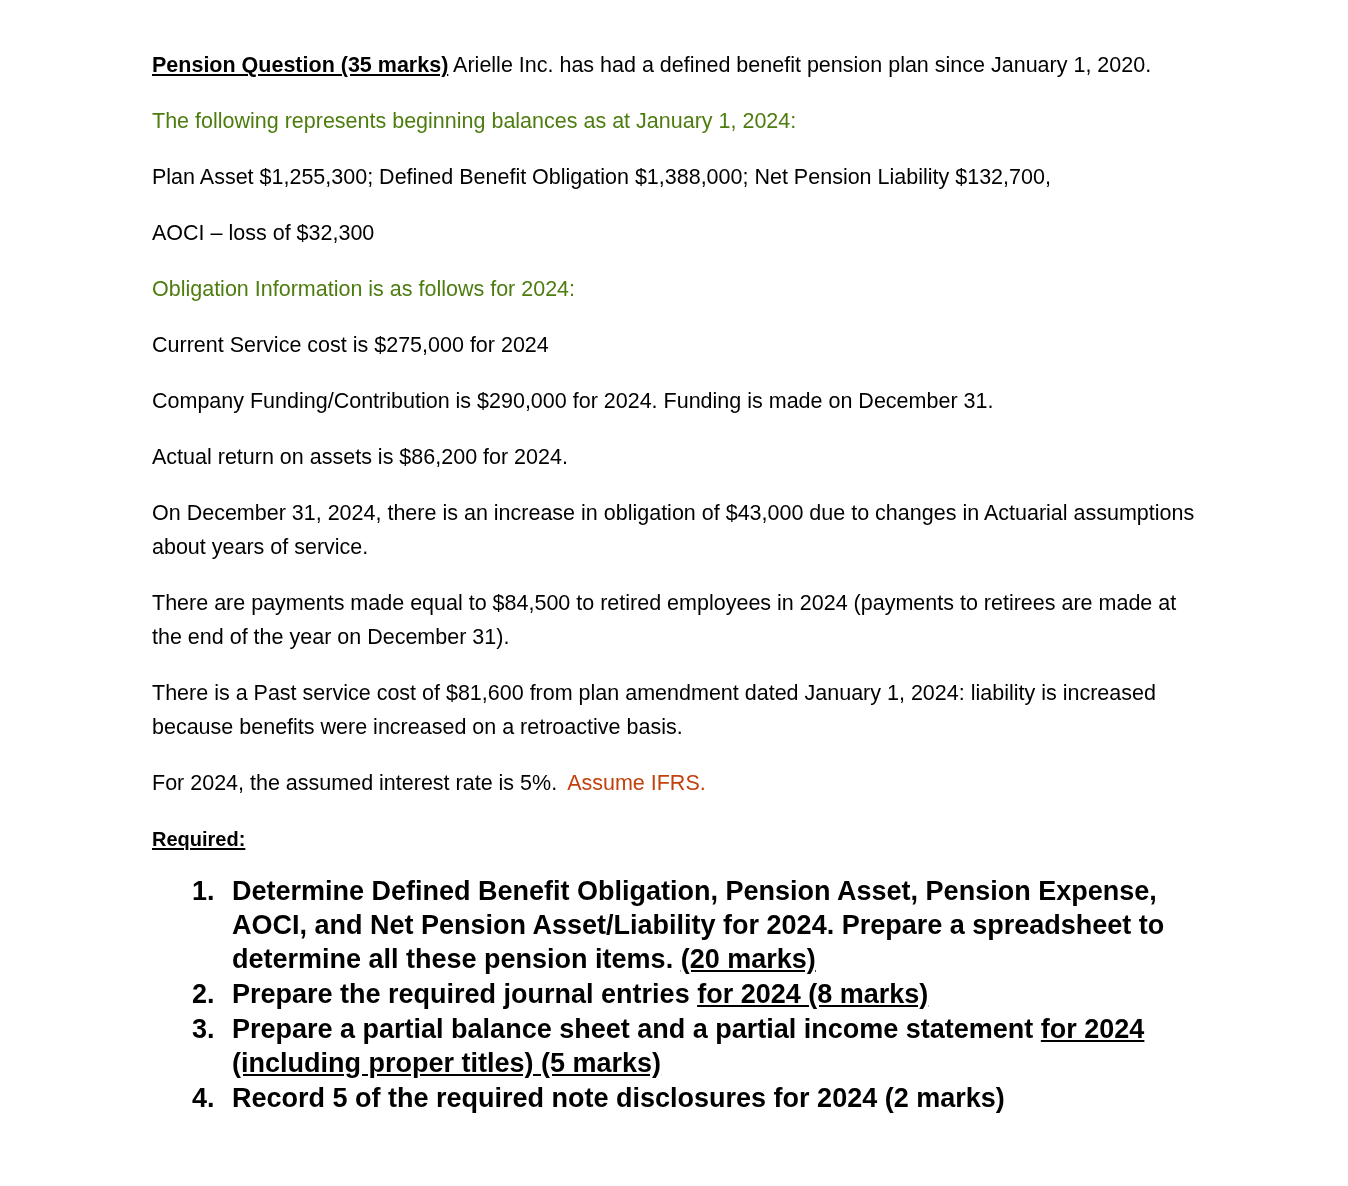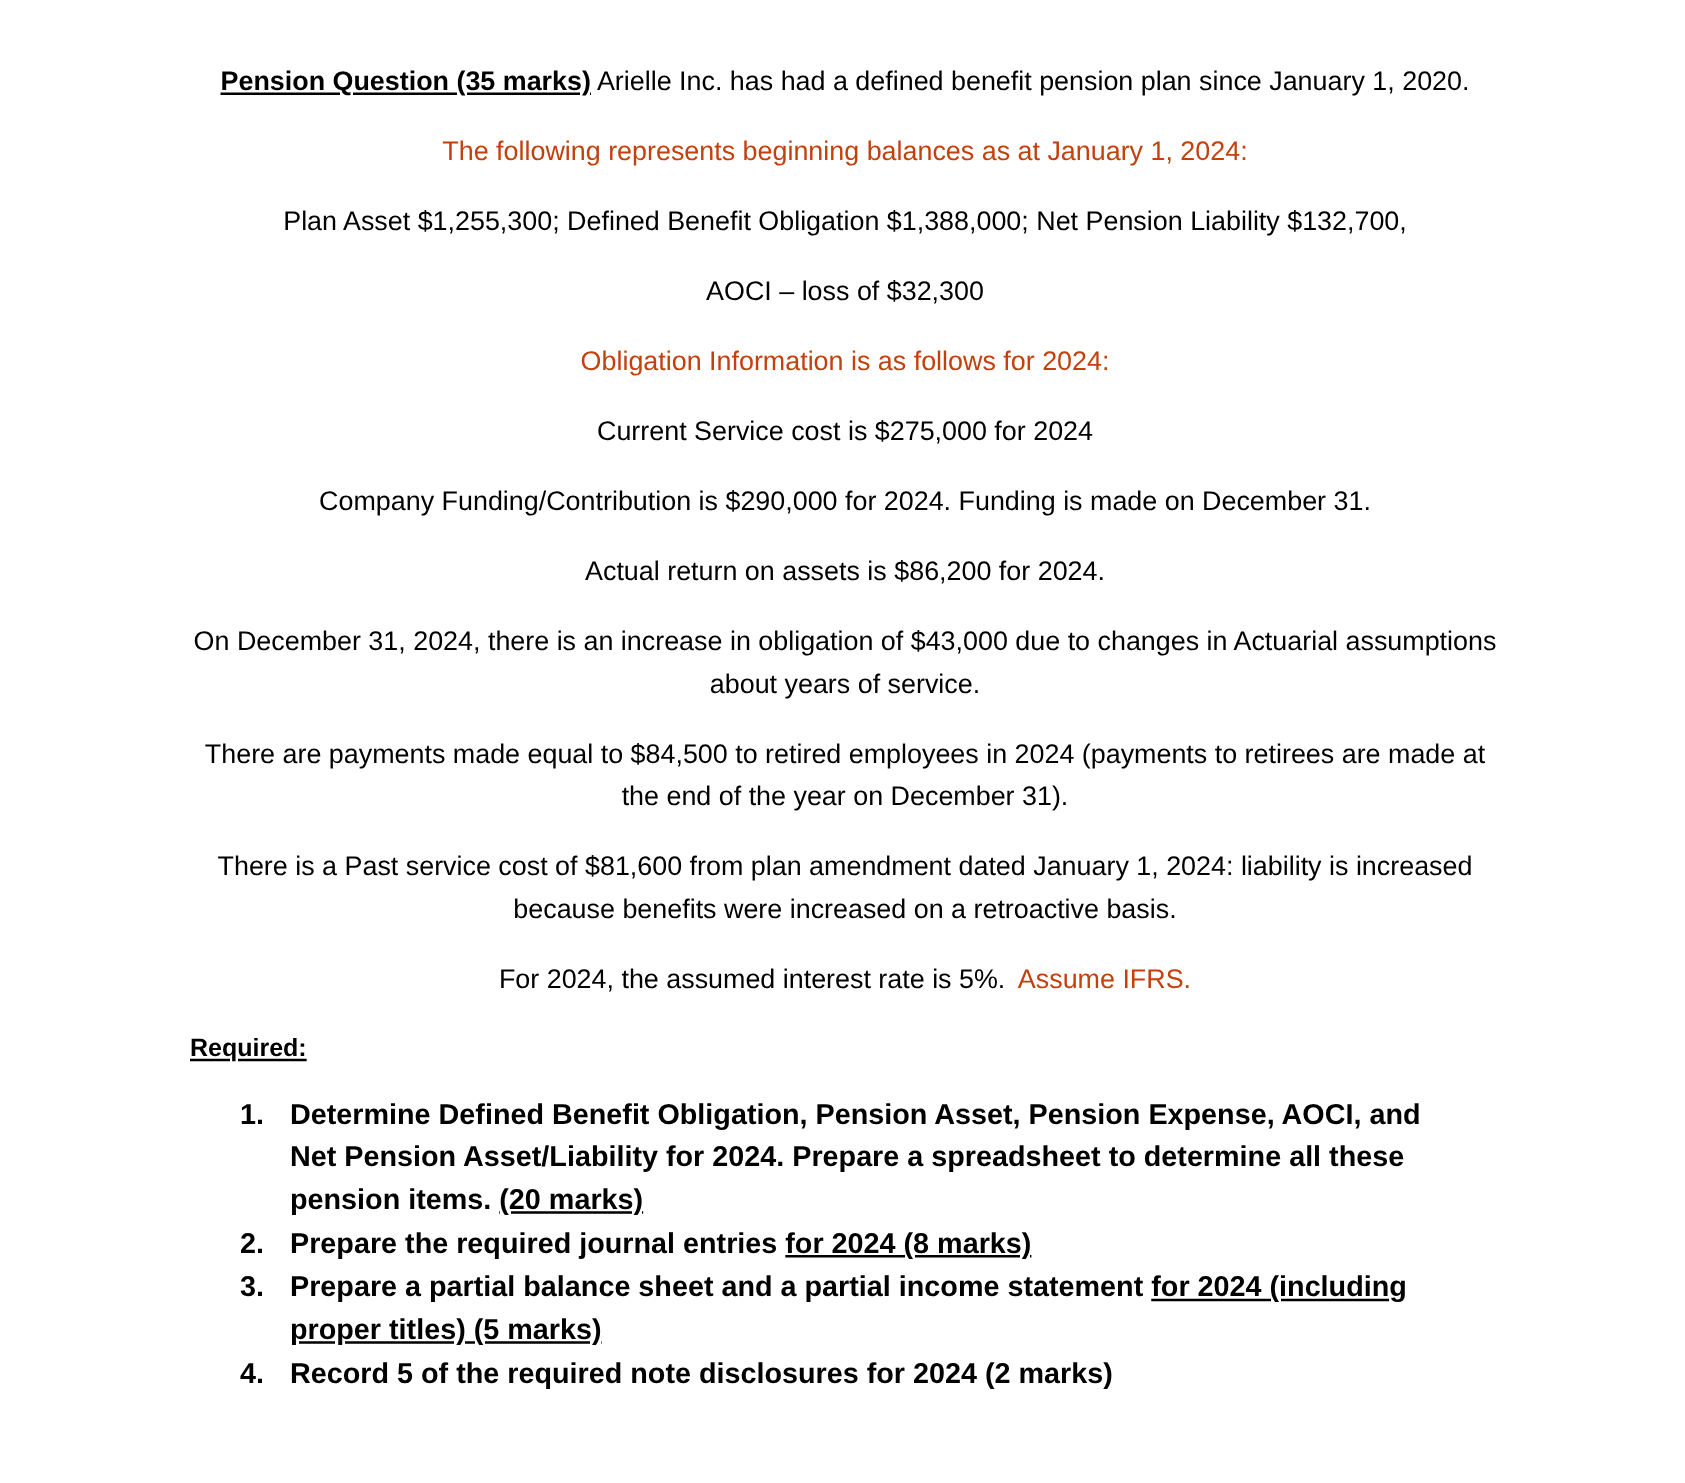--- a/index.html
+++ b/index.html
@@ -20,24 +20,24 @@
     height: 1186px;
     box-sizing: border-box;
     padding: 48px 148px 0 152px;
   }
   .para {
     font-size: 21.5px;
     line-height: 34px;
     margin: 0 0 22px 0;
     color: #000000;
     max-width: 1050px;
-    text-align: center;
+    text-align: left;
   }
   .para.heading-red {
-    color: #c2410c;
+    color: #4d7c0f;
   }
   .u { text-decoration: underline; text-underline-offset: 2px; }
   .bu { font-weight: bold; text-decoration: underline; text-underline-offset: 2px; }
   .ifrs-red { color: #c2410c; }
   .gap-sm { display: inline-block; width: 10px; }
 
   .required-head {
     font-size: 20px;
     line-height: 34px;
     margin: 0 0 18px 0;
@@ -49,21 +49,21 @@
   ol.req-list {
     margin: 0;
     padding: 0;
     list-style: none;
     counter-reset: reqitem;
     max-width: 1020px;
   }
   ol.req-list > li {
     position: relative;
     counter-increment: reqitem;
-    font-size: 23px;
+    font-size: 27px;
     line-height: 34px;
     font-weight: bold;
     padding-left: 80px;
     margin: 0 0 1px 0;
   }
   ol.req-list > li::before {
     content: counter(reqitem) ".";
     position: absolute;
     left: 40px;
     top: 0;

